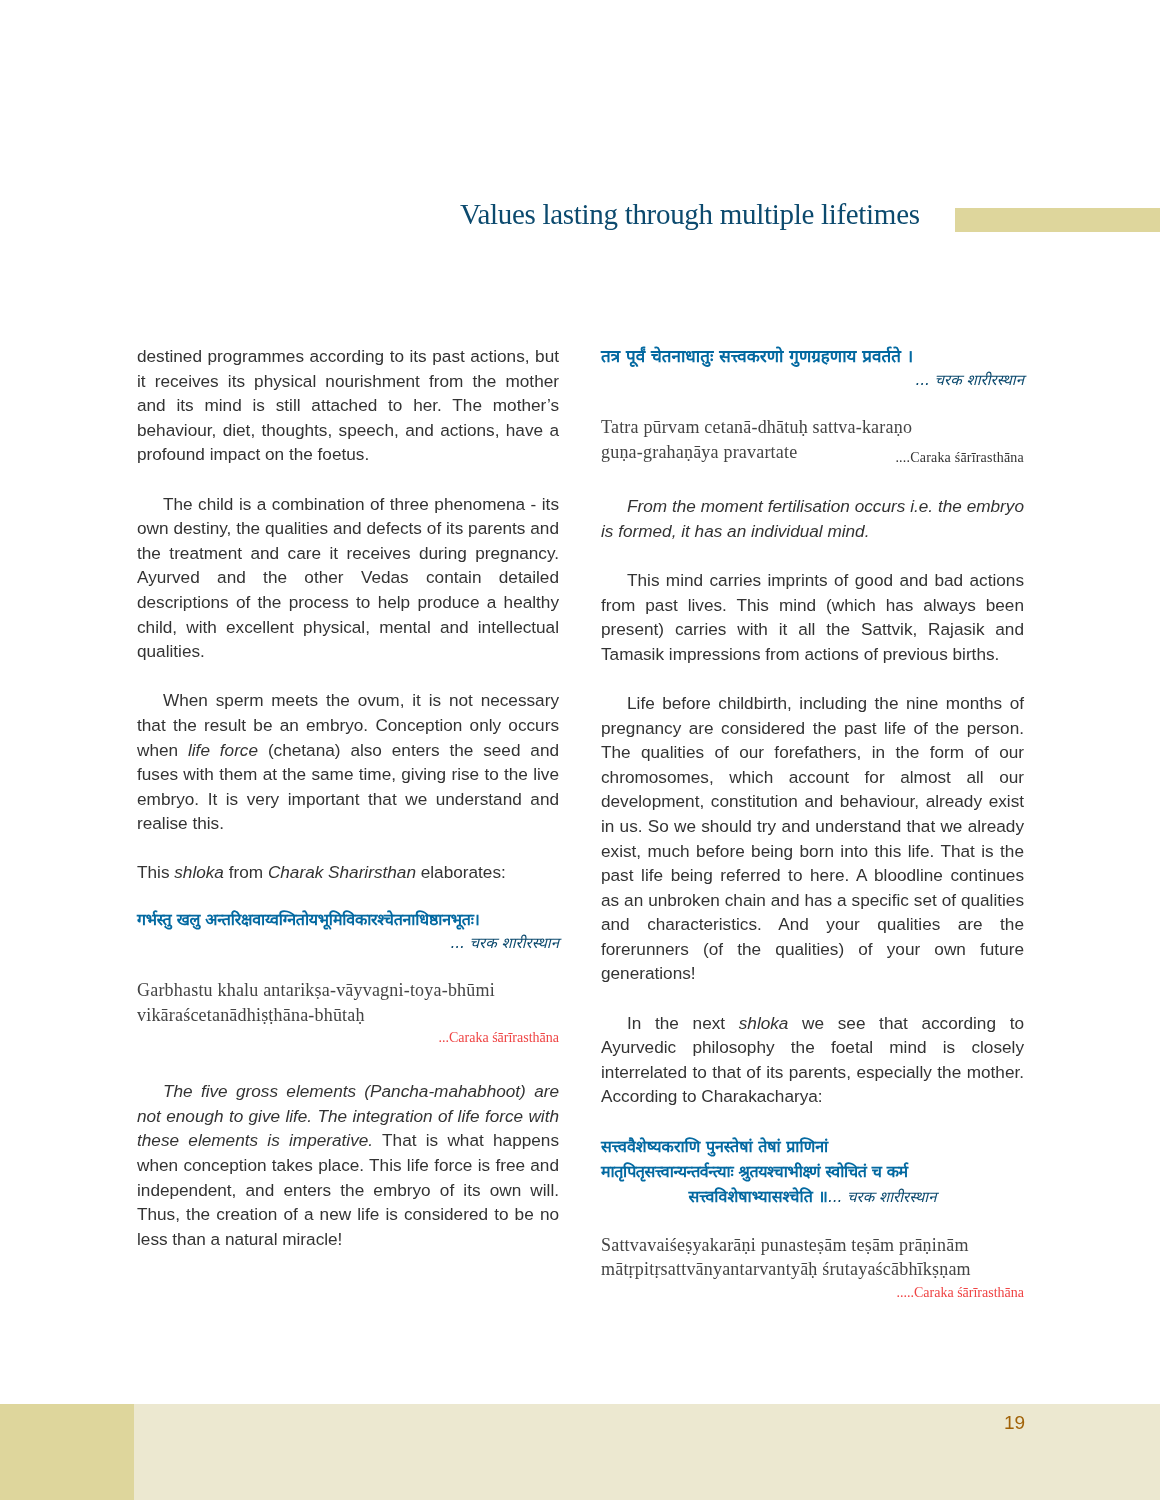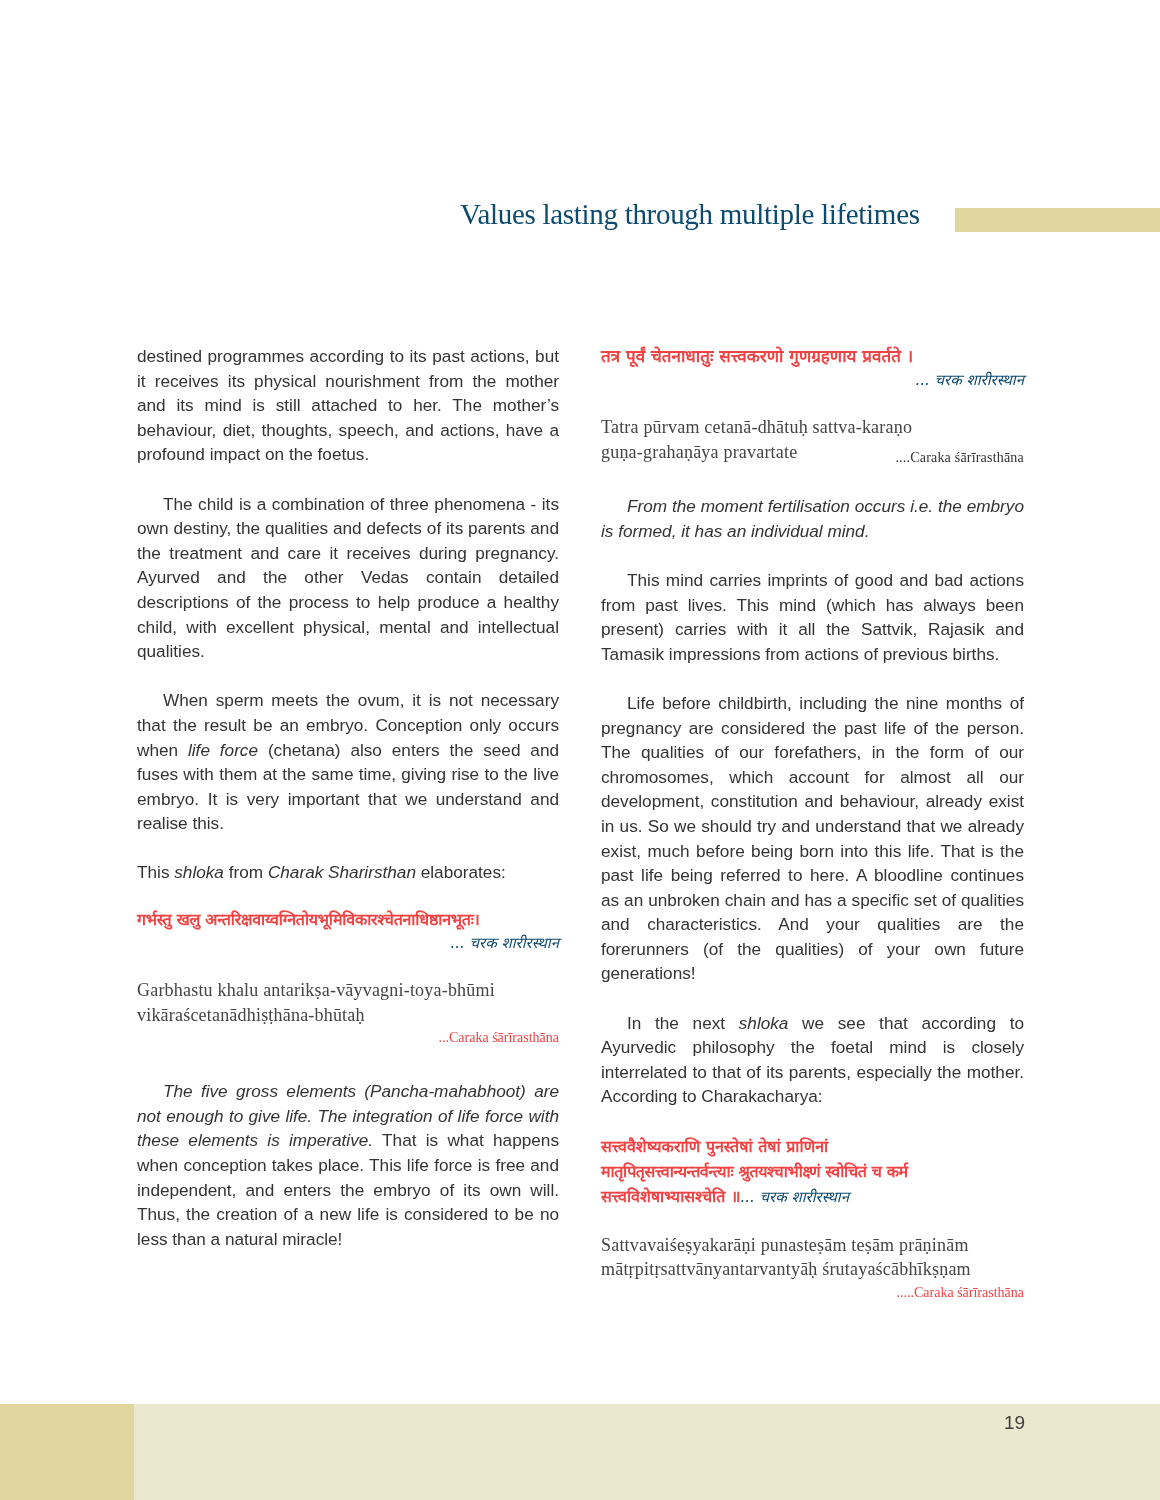--- a/index.html
+++ b/index.html
@@ -47,21 +47,21 @@
     text-align: justify;
     text-align-last: left;
   }
   .indent { text-indent: 26px; }
   .ital { font-style: italic; }
   .deva {
     font-family: "DejaVu Sans", "Liberation Sans", sans-serif;
     font-size: 17px;
     font-weight: bold;
     line-height: 25px;
-    color: #ef4444;
+    color: #0369a1;
     margin: 0;
     white-space: nowrap;
   }
   .deva-cite {
     font-family: "DejaVu Sans", sans-serif;
     font-style: italic;
     font-size: 15px;
     line-height: 22px;
     color: #0c4a6e;
     text-align: right;
@@ -87,21 +87,21 @@
     font-family: "Liberation Serif", "DejaVu Serif", serif;
     font-size: 14px;
     color: #333;
     float: right;
     margin-top: 6px;
   }
   .gap-m { height: 24px; }
   .gap-l { height: 30px; }
   .deva-row {
     display: flex;
-    justify-content: flex-start;
+    justify-content: center;
     align-items: baseline;
   }
   .footer {
     position: absolute;
     left: 0;
     top: 1404px;
     width: 1160px;
     height: 96px;
     background: #ece8d0;
   }
@@ -112,21 +112,21 @@
     width: 134px;
     height: 96px;
     background: #ded69c;
   }
   .page-number {
     position: absolute;
     left: 1004px;
     top: 8px;
     font-family: "Liberation Sans", "DejaVu Sans", sans-serif;
     font-size: 19px;
-    color: #404040;
+    color: #a16207;
   }
 </style>
 </head>
 <body>
 
 <div class="page-title">Values lasting through multiple lifetimes</div>
 <div class="title-bar"></div>
 
 <div class="column col-left">
   <p class="para">destined programmes according to its past actions, but it receives its physical nourishment from the mother and its mind is still attached to her. The mother’s behaviour, diet, thoughts, speech, and actions, have a profound impact on the foetus.</p>

